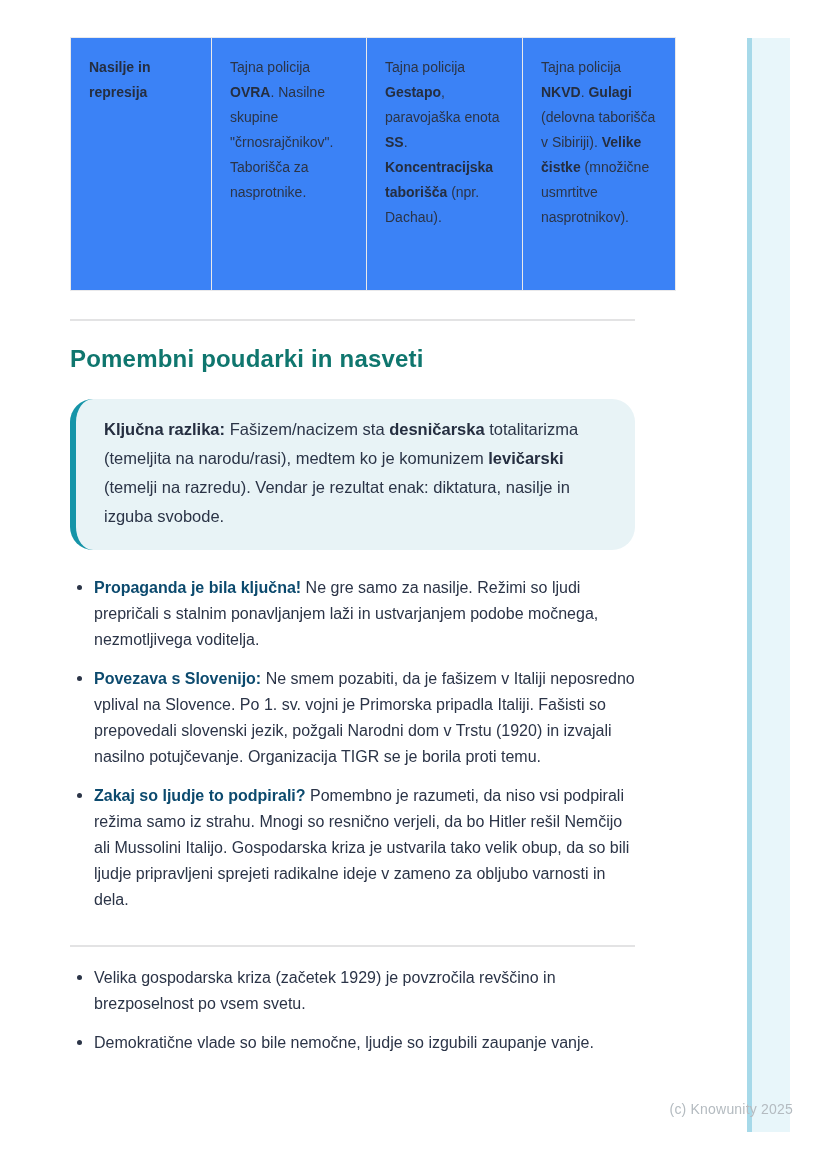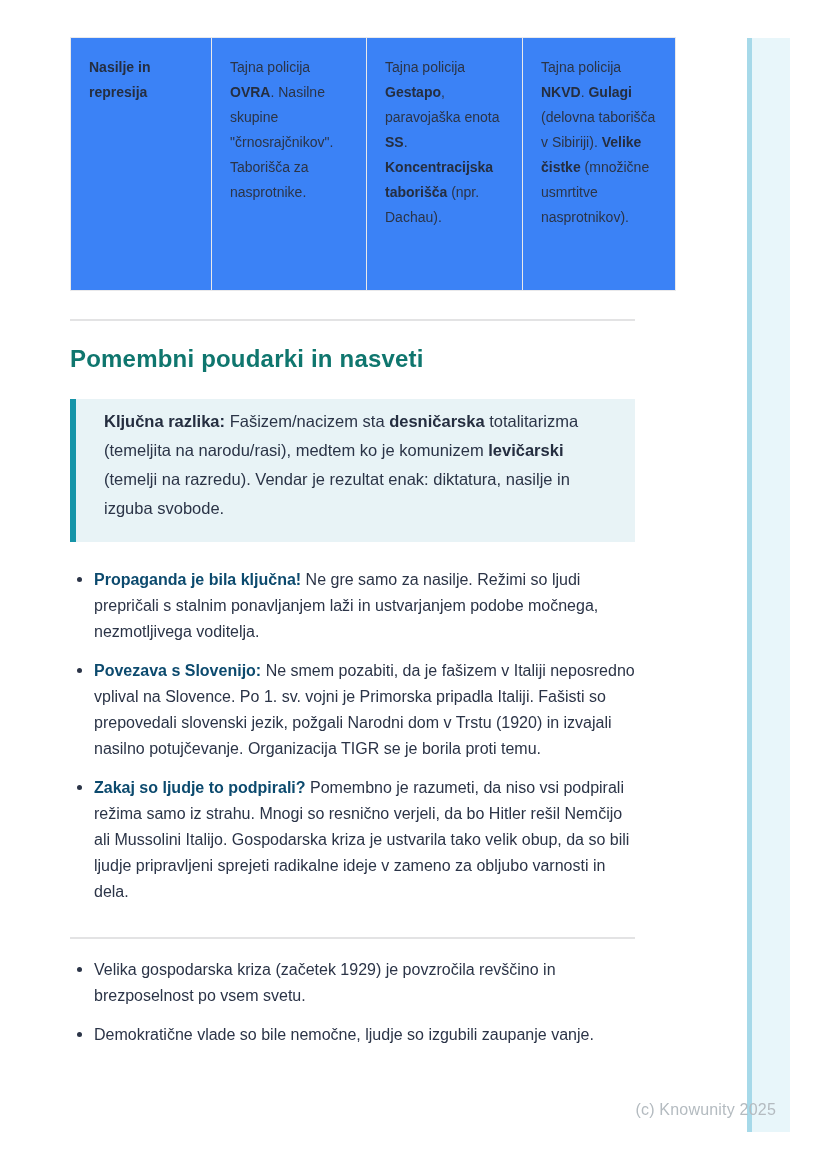--- a/index.html
+++ b/index.html
@@ -67,21 +67,22 @@
     letter-spacing: 0.2px;
     color: #0f766e;
     width: 565px;
   }
   
   .callout {
     margin-top: 26px;
     width: 565px;
     background: #e8f3f6;
     border-left: 6px solid #1694a8;
-    padding: 8px 28px 19px 28px;
+    padding: 16px 28px 19px 28px;
+    border-radius: 23px;
   }
   .callout p {
     font-size: 16.5px;
     line-height: 29px;
     color: #2b3447;
   }
   .callout p strong { font-weight: 700; color: #252e40; }
   
   .bullets {
     list-style: none;
@@ -105,22 +106,22 @@
     width: 5px;
     height: 5px;
     border-radius: 50%;
     background: #2b3447;
   }
   .bullets li strong { font-weight: 700; color: #0c4a6e; }
   
   .copyright {
     position: absolute;
     top: 1101px;
-    right: 52px;
-    font-size: 16px;
+    right: 35px;
+    font-size: 14px;
     color: #b4bbc0;
     z-index: 3;
     letter-spacing: 0.2px;
   }
 </style>
 </head>
 <body>
 
 <div class="page">
 

